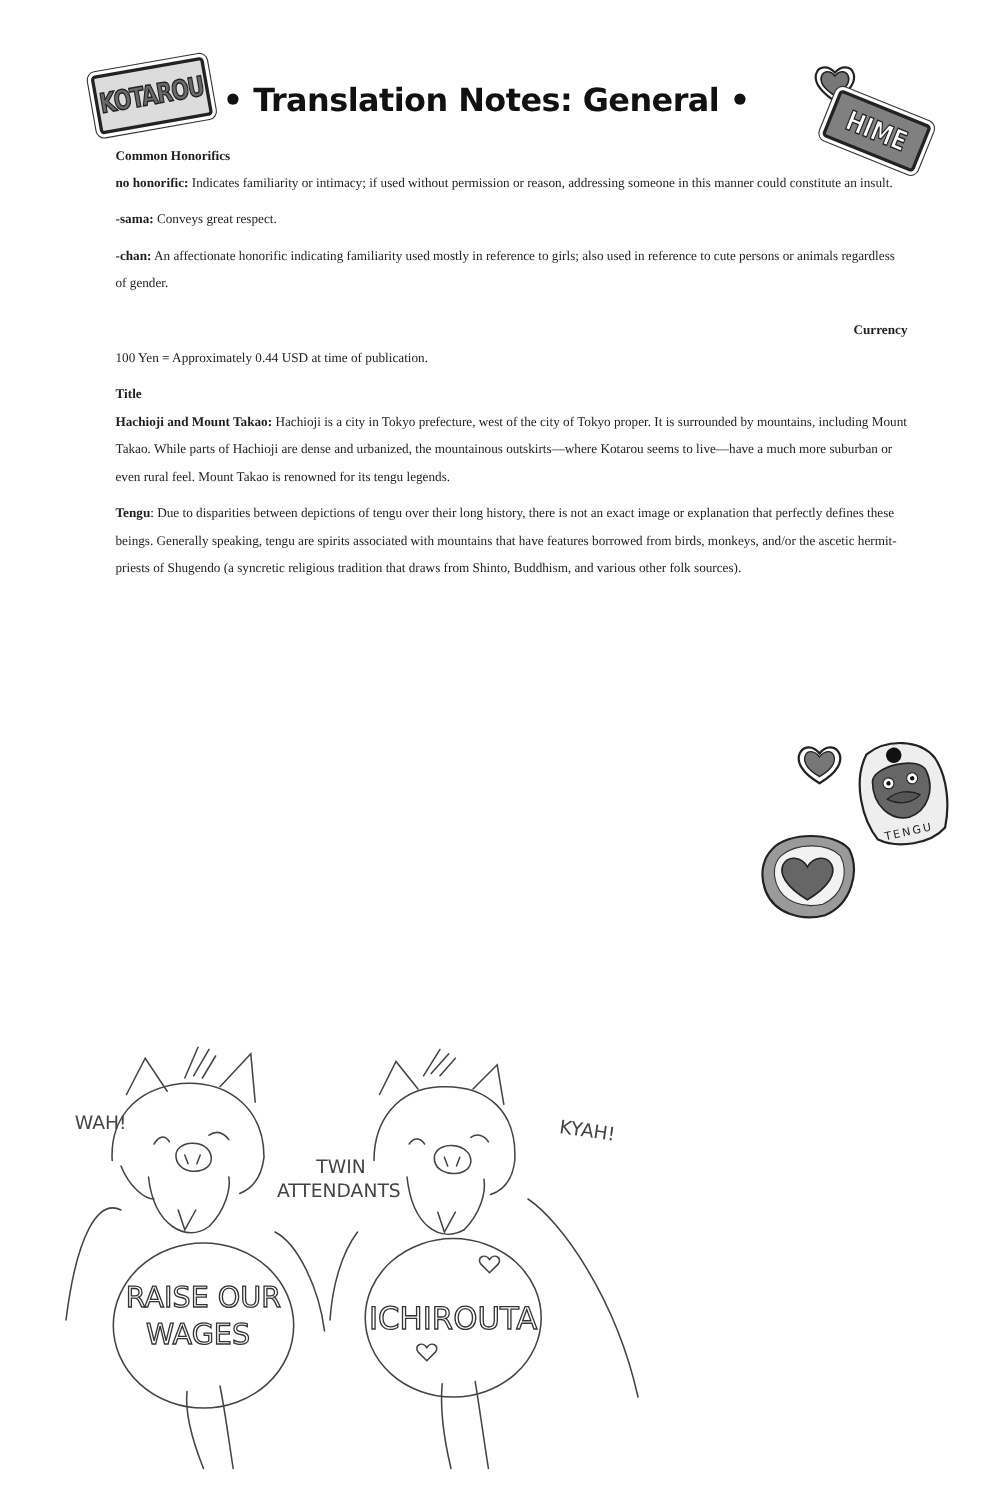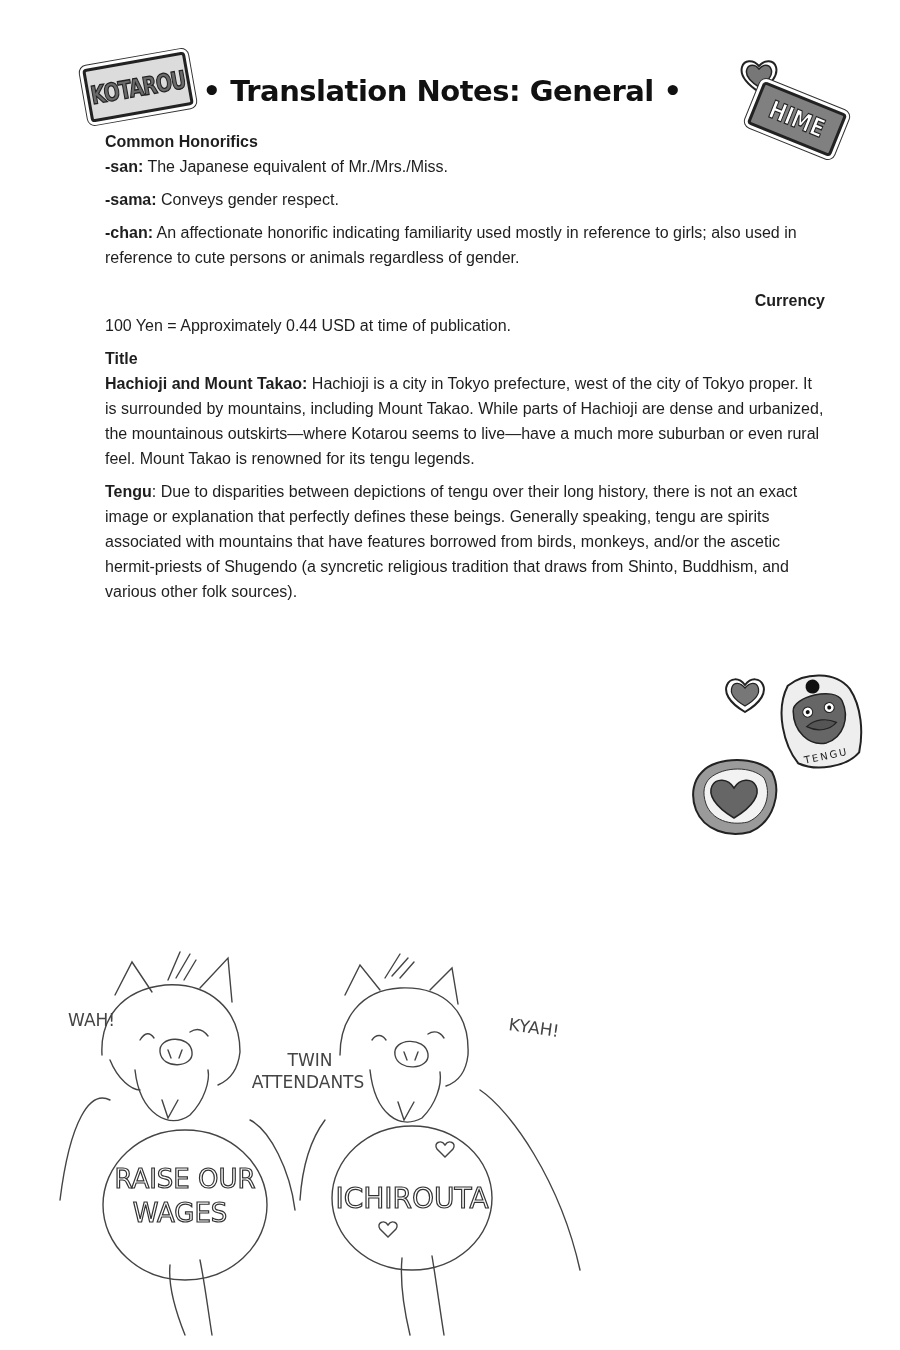--- a/index.html
+++ b/index.html
@@ -2,21 +2,21 @@
 <html><head>
 <meta charset="utf-8">
 <style>
   html, body { margin: 0; padding: 0; background: #ffffff; }
   body { width: 900px; height: 1350px; position: relative; overflow: hidden;
          font-family: "Liberation Sans", sans-serif; color: #1e1e1e; }
   .page-title { position: absolute; left: 0; top: 74px; width: 884px; text-align: center;
                 font-family: "DejaVu Sans", sans-serif; font-weight: bold; font-size: 29px;
                 letter-spacing: -0.5px; color: #111; }
   .content { position: absolute; left: 105px; top: 129px; width: 720px;
-             font-family: Liberation Sans, sans-serif; font-size: 16px; line-height: 25px; color: #1e1e1e; }
+             font-family: Liberation Serif, serif; font-size: 12px; line-height: 25px; color: #1e1e1e; }
   .section-heading { font-weight: bold; margin: 0; }
   .entry { margin: 0 0 8px 0; }
   .entry .term { font-weight: bold; }
   .gap-section { margin-top: 18px; text-align: right; }
   .gap-section-lg { }
   .sticker { position: absolute; }
   .kotarou-sticker { left: 86px; top: 60px; width: 98px; height: 48px; transform: rotate(-10deg);
                      border: 3px solid #222; border-radius: 4px; background: #dcdcdc;
                      display: flex; align-items: center; justify-content: center;
                      box-shadow: 0 0 0 3px #fff, 0 0 0 4px #333; }
@@ -45,22 +45,22 @@
 </svg>
 
 <div class="sticker hime-sticker">
   <span>HIME</span>
 </div>
 
 <div class="page-title">• Translation Notes: General •</div>
 
 <div class="content">
   <p class="section-heading">Common Honorifics</p>
-  <p class="entry"><span class="term">-san:</span><span> The Japanese equivalent of Mr./Mrs./Miss.</span></p>
-  <p class="entry"><span class="term">-sama:</span><span> Conveys gender respect.</span></p>
+  <p class="entry"><span class="term">no honorific:</span><span> Indicates familiarity or intimacy; if used without permission or reason, addressing someone in this manner could constitute an insult.</span></p>
+  <p class="entry"><span class="term">-sama:</span><span> Conveys great respect.</span></p>
   <p class="entry"><span class="term">-chan:</span><span> An affectionate honorific indicating familiarity used mostly in reference to girls; also used in reference to cute persons or animals regardless of gender.</span></p>
 
   <p class="section-heading gap-section">Currency</p>
   <p class="entry">100 Yen = Approximately 0.44 USD at time of publication.</p>
 
   <p class="section-heading gap-section-lg">Title</p>
   <p class="entry"><span class="term">Hachioji and Mount Takao:</span><span> Hachioji is a city in Tokyo prefecture, west of the city of Tokyo proper. It is surrounded by mountains, including Mount Takao. While parts of Hachioji are dense and urbanized, the mountainous outskirts—where Kotarou seems to live—have a much more suburban or even rural feel. Mount Takao is renowned for its tengu legends.</span></p>
   <p class="entry"><span class="term">Tengu</span><span>: Due to disparities between depictions of tengu over their long history, there is not an exact image or explanation that perfectly defines these beings. Generally speaking, tengu are spirits associated with mountains that have features borrowed from birds, monkeys, and/or the ascetic hermit-priests of Shugendo (a syncretic religious tradition that draws from Shinto, Buddhism, and various other folk sources).</span></p>
 </div>
 

